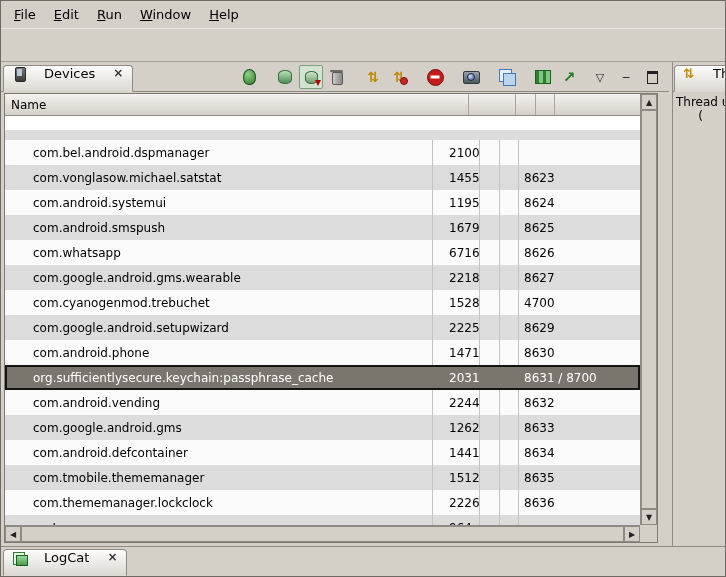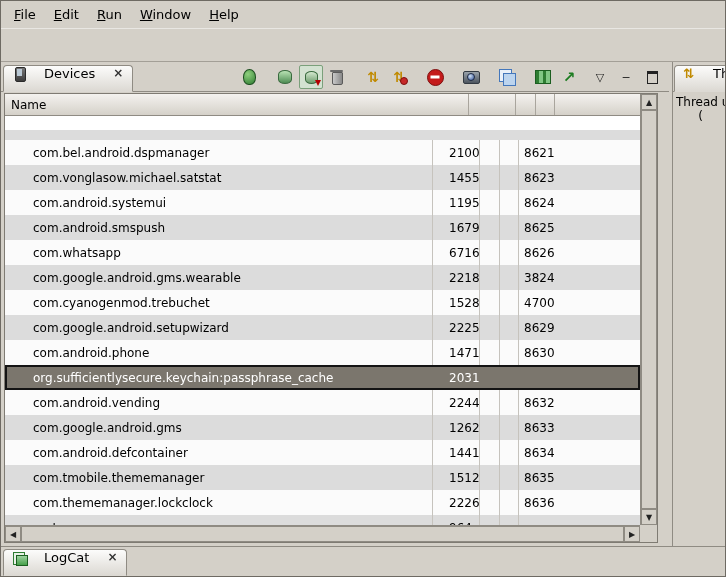--- a/index.html
+++ b/index.html
@@ -241,21 +241,20 @@
           <div class="th w-port" data-name="column-header-port"></div>
         </div>
 
         <div class="tbody" data-name="device-table-body">
           <div class="partialrow" data-name="table-row-partial"></div>
         <div class="trow even" data-name="table-row">
               <span class="cell c-name" data-name="process-name">com.bel.android.dspmanager</span>
               <span class="cell c-pid" data-name="process-pid">2100</span>
               <span class="cell c-a" data-name="heap-indicator"></span>
               <span class="cell c-b" data-name="thread-indicator"></span>
-              <span class="cell c-port" data-name="debug-port">8621</span>
             </div>
             <div class="trow odd" data-name="table-row">
               <span class="cell c-name" data-name="process-name">com.vonglasow.michael.satstat</span>
               <span class="cell c-pid" data-name="process-pid">14553</span>
               <span class="cell c-a" data-name="heap-indicator"></span>
               <span class="cell c-b" data-name="thread-indicator"></span>
               <span class="cell c-port" data-name="debug-port">8623</span>
             </div>
             <div class="trow even" data-name="table-row">
               <span class="cell c-name" data-name="process-name">com.android.systemui</span>
@@ -276,21 +275,21 @@
               <span class="cell c-pid" data-name="process-pid">6716</span>
               <span class="cell c-a" data-name="heap-indicator"></span>
               <span class="cell c-b" data-name="thread-indicator"></span>
               <span class="cell c-port" data-name="debug-port">8626</span>
             </div>
             <div class="trow odd" data-name="table-row">
               <span class="cell c-name" data-name="process-name">com.google.android.gms.wearable</span>
               <span class="cell c-pid" data-name="process-pid">22185</span>
               <span class="cell c-a" data-name="heap-indicator"></span>
               <span class="cell c-b" data-name="thread-indicator"></span>
-              <span class="cell c-port" data-name="debug-port">3824</span>
+              <span class="cell c-port" data-name="debug-port">8627</span>
             </div>
             <div class="trow even" data-name="table-row">
               <span class="cell c-name" data-name="process-name">com.cyanogenmod.trebuchet</span>
               <span class="cell c-pid" data-name="process-pid">1528</span>
               <span class="cell c-a" data-name="heap-indicator"></span>
               <span class="cell c-b" data-name="thread-indicator"></span>
               <span class="cell c-port" data-name="debug-port">4700</span>
             </div>
             <div class="trow odd" data-name="table-row">
               <span class="cell c-name" data-name="process-name">com.google.android.setupwizard</span>
@@ -304,20 +303,21 @@
               <span class="cell c-pid" data-name="process-pid">1471</span>
               <span class="cell c-a" data-name="heap-indicator"></span>
               <span class="cell c-b" data-name="thread-indicator"></span>
               <span class="cell c-port" data-name="debug-port">8630</span>
             </div>
             <div class="trow odd selected" data-name="table-row">
               <span class="cell c-name" data-name="process-name">org.sufficientlysecure.keychain:passphrase_cache</span>
               <span class="cell c-pid" data-name="process-pid">20311</span>
               <span class="cell c-a" data-name="heap-indicator"></span>
               <span class="cell c-b" data-name="thread-indicator"></span>
+              <span class="cell c-port" data-name="debug-port">8631 / 8700</span>
             </div>
             <div class="trow even" data-name="table-row">
               <span class="cell c-name" data-name="process-name">com.android.vending</span>
               <span class="cell c-pid" data-name="process-pid">22440</span>
               <span class="cell c-a" data-name="heap-indicator"></span>
               <span class="cell c-b" data-name="thread-indicator"></span>
               <span class="cell c-port" data-name="debug-port">8632</span>
             </div>
             <div class="trow odd" data-name="table-row">
               <span class="cell c-name" data-name="process-name">com.google.android.gms</span>

